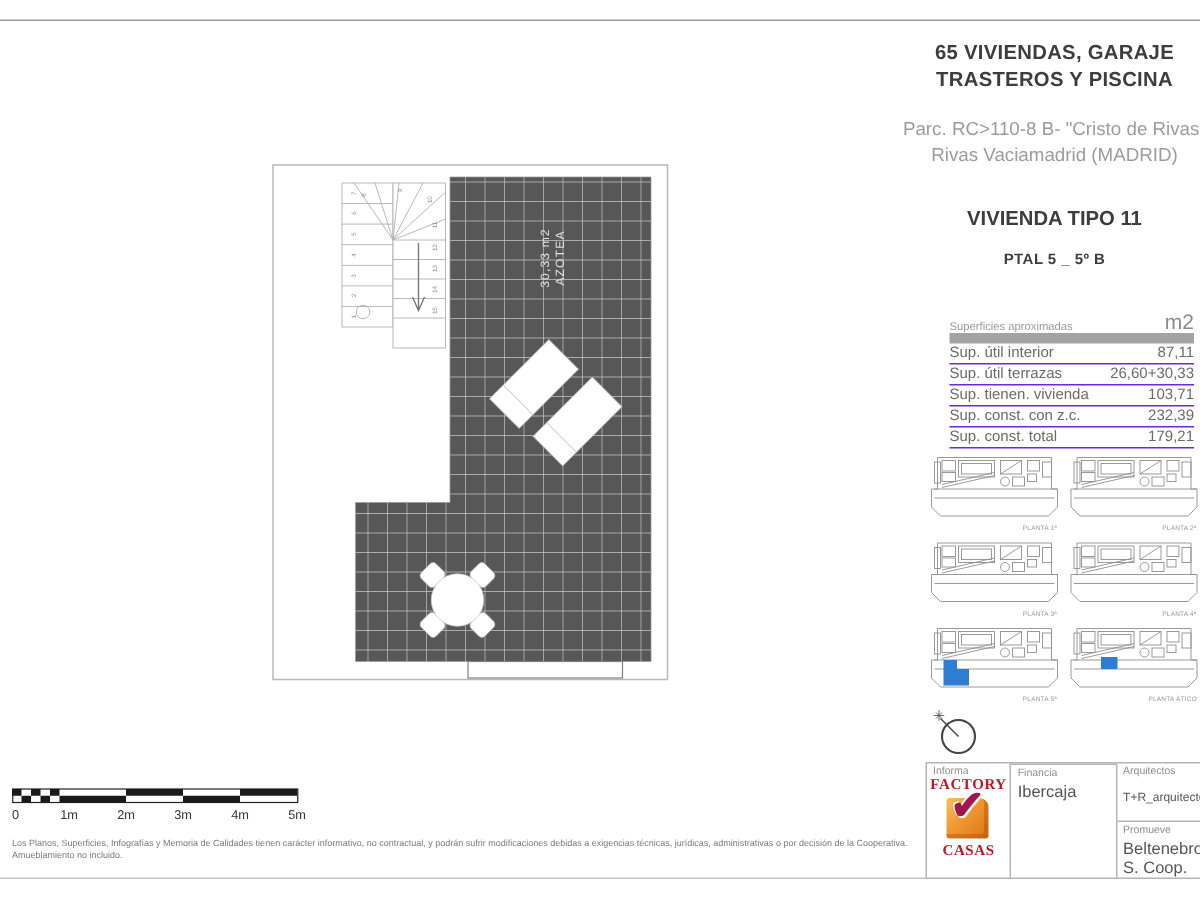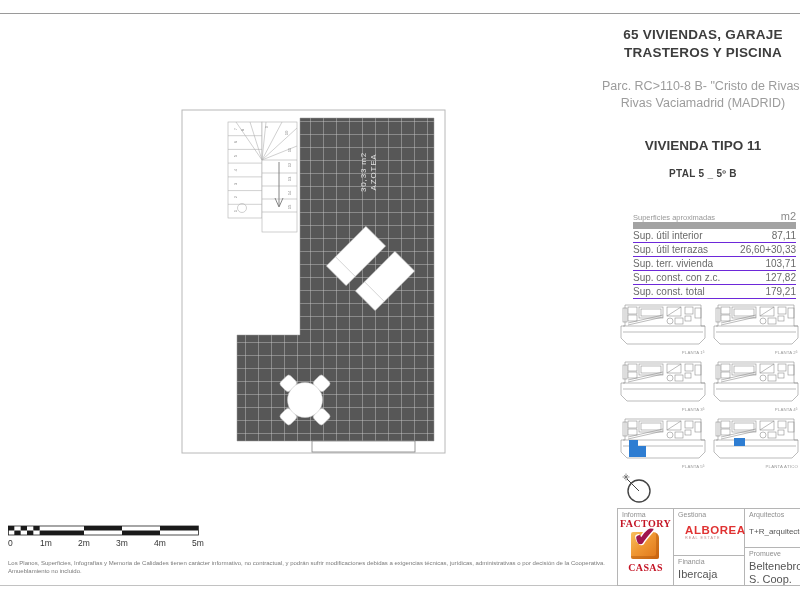--- a/index.html
+++ b/index.html
@@ -14,21 +14,21 @@
   .title{font-size:13.5px;font-weight:bold;color:#3d3d3d;line-height:18px;letter-spacing:.2px;}
   .location{margin-top:16px;font-size:12.5px;color:#9c9c9c;line-height:17px;white-space:nowrap;}
   .tipo{margin-top:26px;font-size:13.5px;font-weight:bold;}
   .ptal{margin-top:15px;font-size:10px;font-weight:bold;letter-spacing:.3px;}
 
   
   #surfaces{left:633px;top:210px;width:163px;font-size:10px;color:#6a6a6a;}
   #surfaces .hd{display:flex;justify-content:space-between;align-items:flex-end;
                 border-bottom:7px solid #a3a3a3;height:12px;}
   #surfaces .hd .h-label{font-size:7.5px;color:#999;}
-  #surfaces .hd .h-unit{font-size:11px;color:#8a8a8a;}
+  #surfaces .hd .h-unit{font-size:14px;color:#8a8a8a;}
   #surfaces .srow{display:flex;justify-content:space-between;height:13px;line-height:13px;
                   border-bottom:1px solid #6d28d9;}
 
   
   #thumbs{left:619px;top:302px;width:182px;display:grid;
           grid-template-columns:88px 88px;column-gap:5px;row-gap:0;}
   .thumb{height:57px;position:relative;}
   .thumb .tlabel{position:absolute;right:2px;bottom:4px;font-size:6px;color:#9a9a9a;
                  transform:scale(.72);transform-origin:right bottom;letter-spacing:.2px;}
 
@@ -163,26 +163,26 @@
   <div id="surface-rows">
       <div class="srow">
         <span>Sup. útil interior</span>
         <span>87,11</span>
       </div>
       <div class="srow">
         <span>Sup. útil terrazas</span>
         <span>26,60+30,33</span>
       </div>
       <div class="srow">
-        <span>Sup. terr. vivienda</span>
+        <span>Sup. tienen. vivienda</span>
         <span>103,71</span>
       </div>
       <div class="srow">
         <span>Sup. const. con z.c.</span>
-        <span>127,82</span>
+        <span>232,39</span>
       </div>
       <div class="srow">
         <span>Sup. const. total</span>
         <span>179,21</span>
       </div>
     </div>
 </div>
 
 <div id="thumbs" class="abs">
     <div class="thumb"><svg width="89" height="47" viewBox="0 0 89 47">
@@ -321,35 +321,20 @@
       <div class="fc-word">FACTORY</div>
       <div id="folder-wrap">
         <div id="folder"></div>
         <div id="fcheck">✔</div>
       </div>
       <div class="fc-word">CASAS</div>
     </div>
   </div>
 
   <div class="ccol" style="width:70px">
-    <div class="ccell" style="height:46px">
-      <div class="clabel">Gestiona</div>
-      <div class="alb-row">
-        <svg width="19" height="15" viewBox="0 0 19 15">
-          <path d="M1,7 L5,3 L9,7 V13 H1 Z" fill="#1c3f8f"></path>
-          <path d="M8,6 L13,1.5 L18,6 V13 H8 Z" fill="#2a55b8"></path>
-          <rect x="14.5" y="2" width="2" height="3" fill="#d22b2b"></rect>
-        </svg>
-        <div class="alb-div"></div>
-        <div>
-          <div class="alb-name">ALBOREA</div>
-          <div class="alb-sub">REAL ESTATE</div>
-        </div>
-      </div>
-    </div>
     <div class="ccell cdivider" style="height:29px">
       <div class="clabel">Financia</div>
       <div class="cvalue">Ibercaja</div>
     </div>
   </div>
 
   <div class="ccol" style="width:70px;border-right:none">
     <div class="ccell" style="height:38px">
       <div class="clabel">Arquitectos</div>
       <div class="cvalue small">T+R_arquitectos</div>

